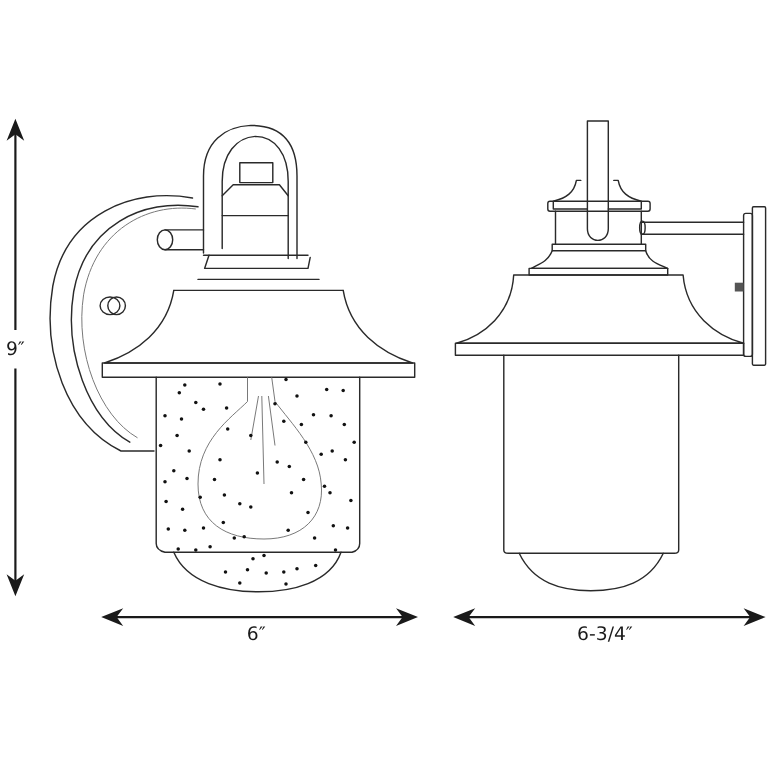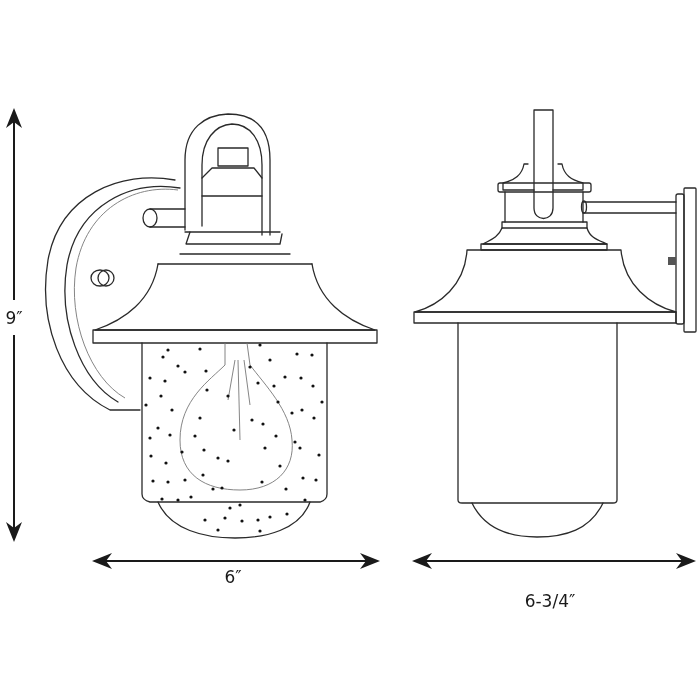--- a/index.html
+++ b/index.html
@@ -1,21 +1,21 @@
 <!DOCTYPE html>
 <html><head>
 <meta charset="utf-8">
 <style>
   html, body { margin: 0; padding: 0; background: #ffffff; }
   body { width: 700px; height: 700px; position: relative; overflow: hidden; font-family: "DejaVu Sans", sans-serif; }
   #canvas { position: absolute; left: 0; top: 0; width: 700px; height: 700px; }
   .dim-label { position: absolute; font-family: "DejaVu Sans", sans-serif; font-size: 17px; color: #1a1a1a; background: #fff; line-height: 20px; text-align: center; }
   #label-height { left: 0px; top: 308px; width: 28px; }
   #label-width-front { left: 208px; top: 567px; width: 50px; }
-  #label-width-side { left: 510px; top: 567px; width: 80px; margin-top: 24px; }
+  #label-width-side { left: 510px; top: 567px; width: 80px; }
   svg .ln { fill: none; stroke: #2a2a2a; stroke-width: 1.3; stroke-linejoin: round; stroke-linecap: round; }
   svg .thin { fill: none; stroke: #777; stroke-width: 0.9; }
   svg .dim { stroke: #1a1a1a; stroke-width: 2; fill: none; }
   svg .arrow { fill: #1a1a1a; }
   svg .dot { fill: #111; }
 </style>
 </head>
 <body>
 
 <svg id="canvas" viewBox="0 0 700 700" xmlns="http://www.w3.org/2000/svg">

